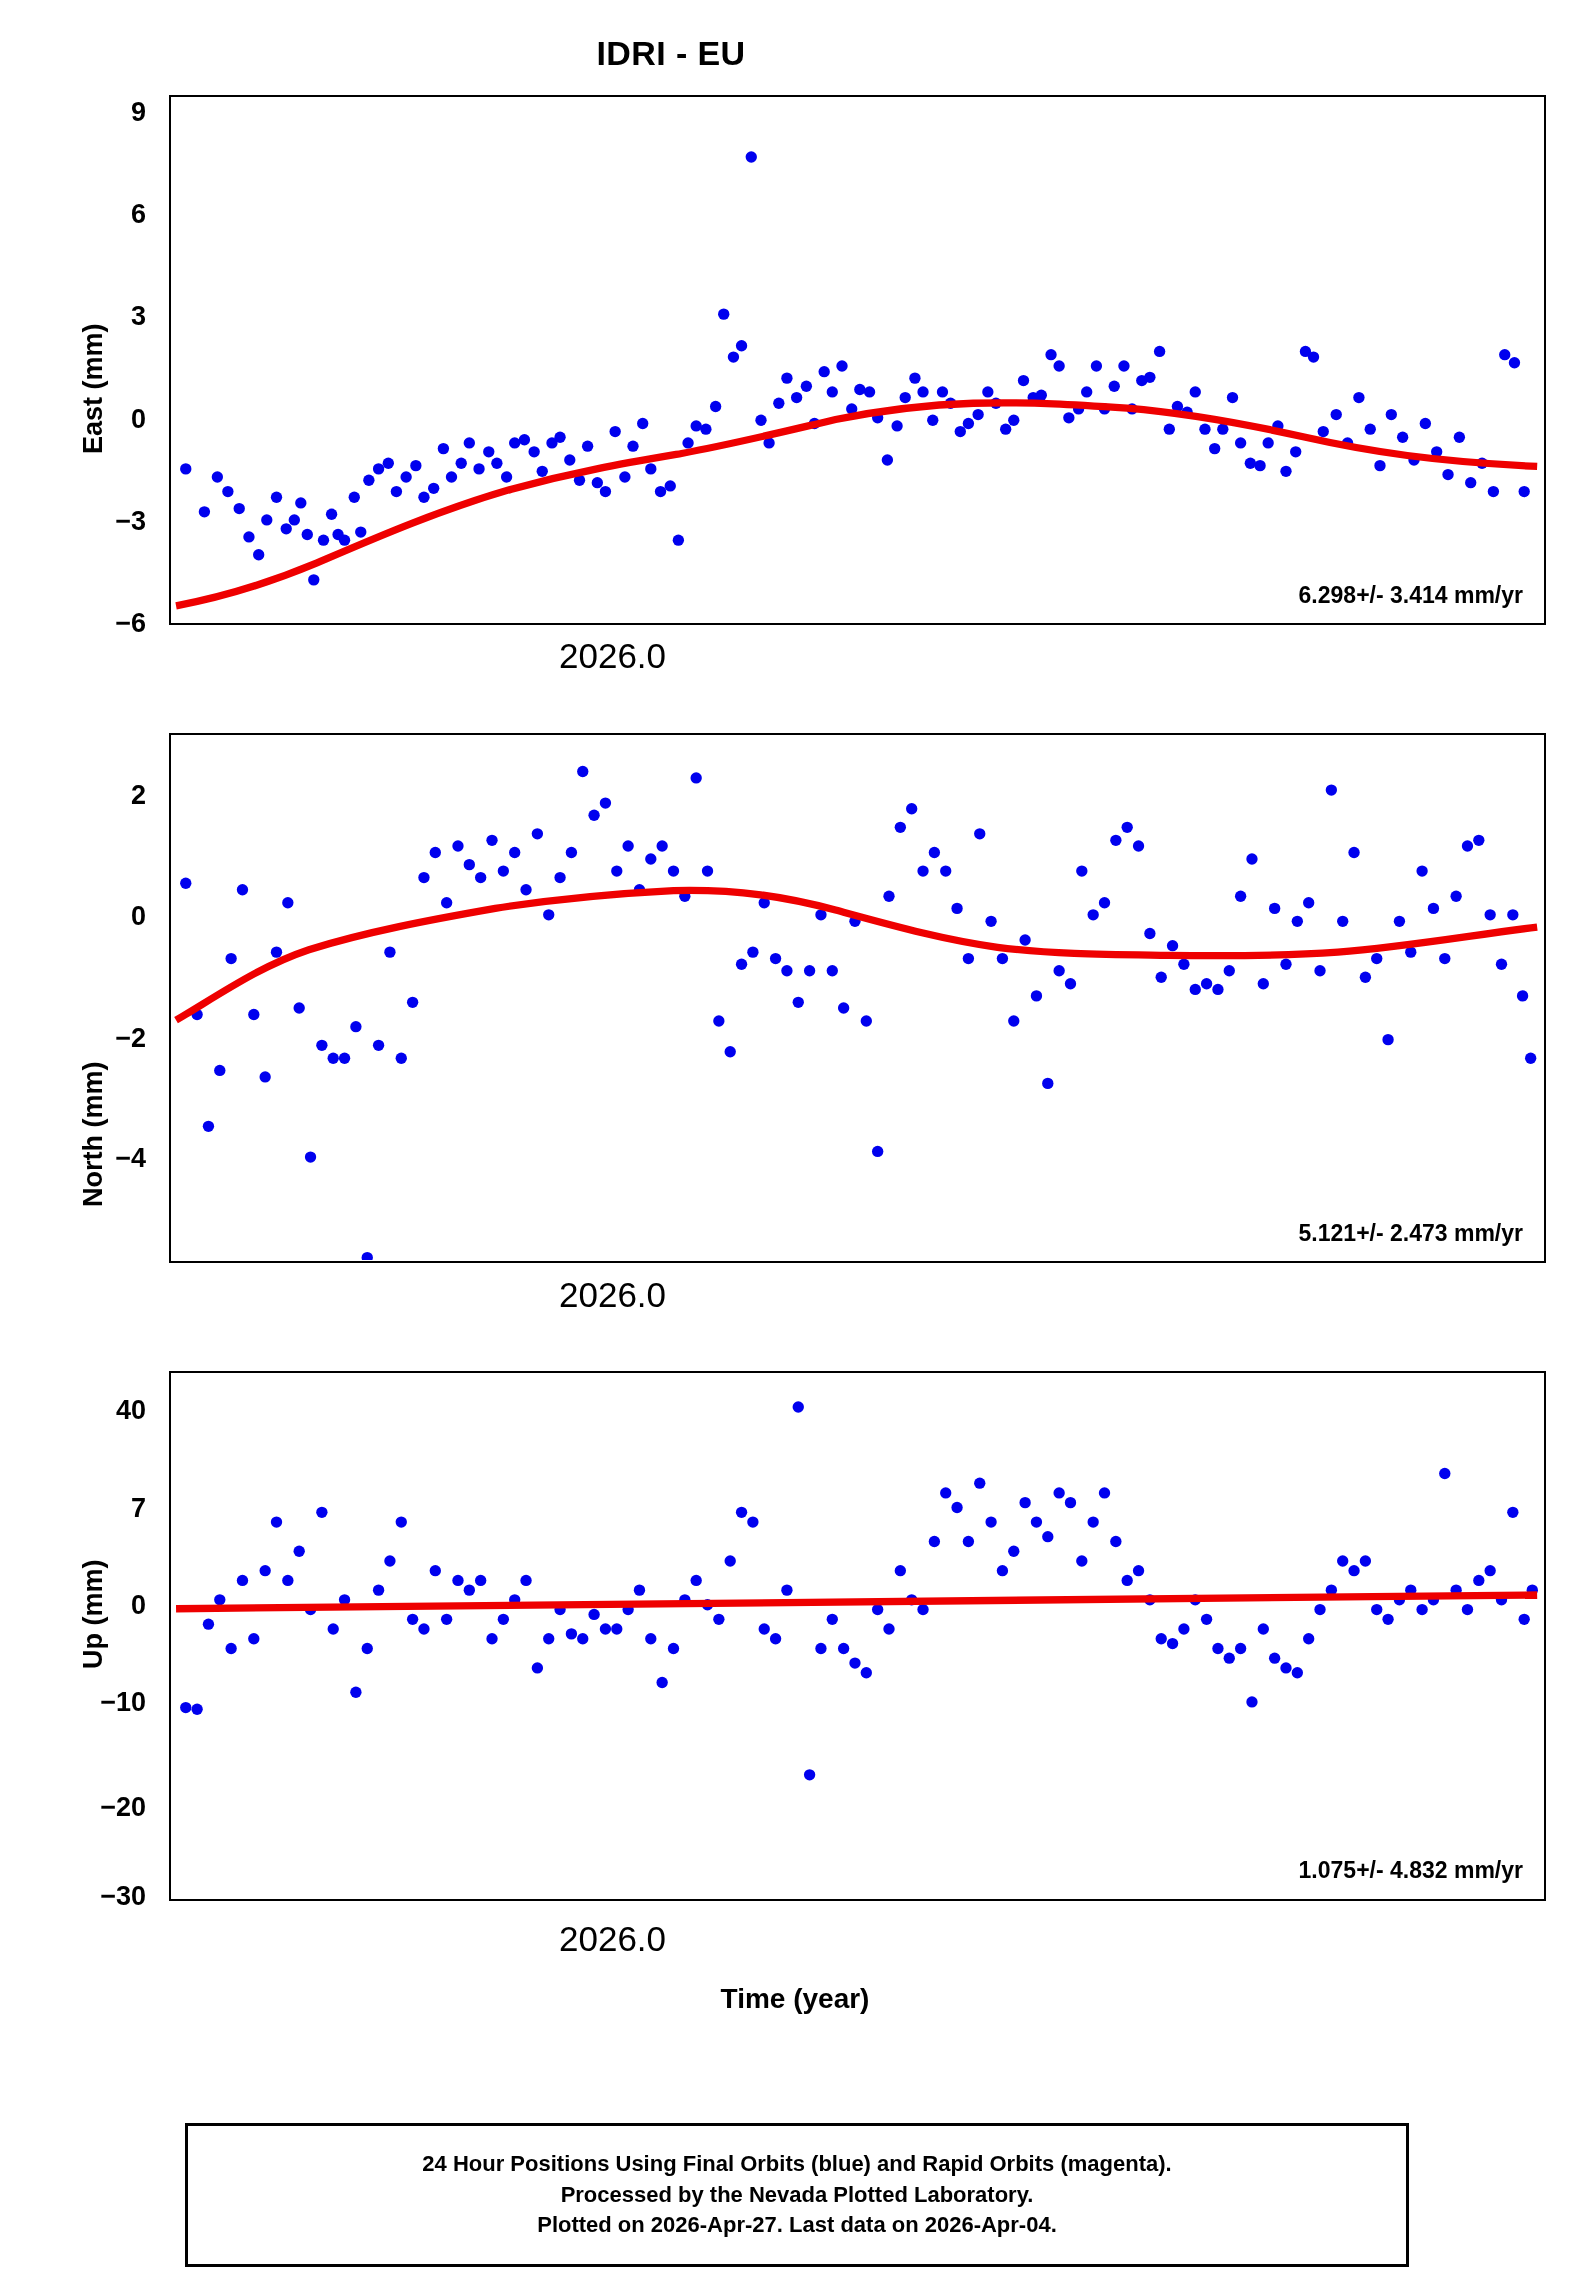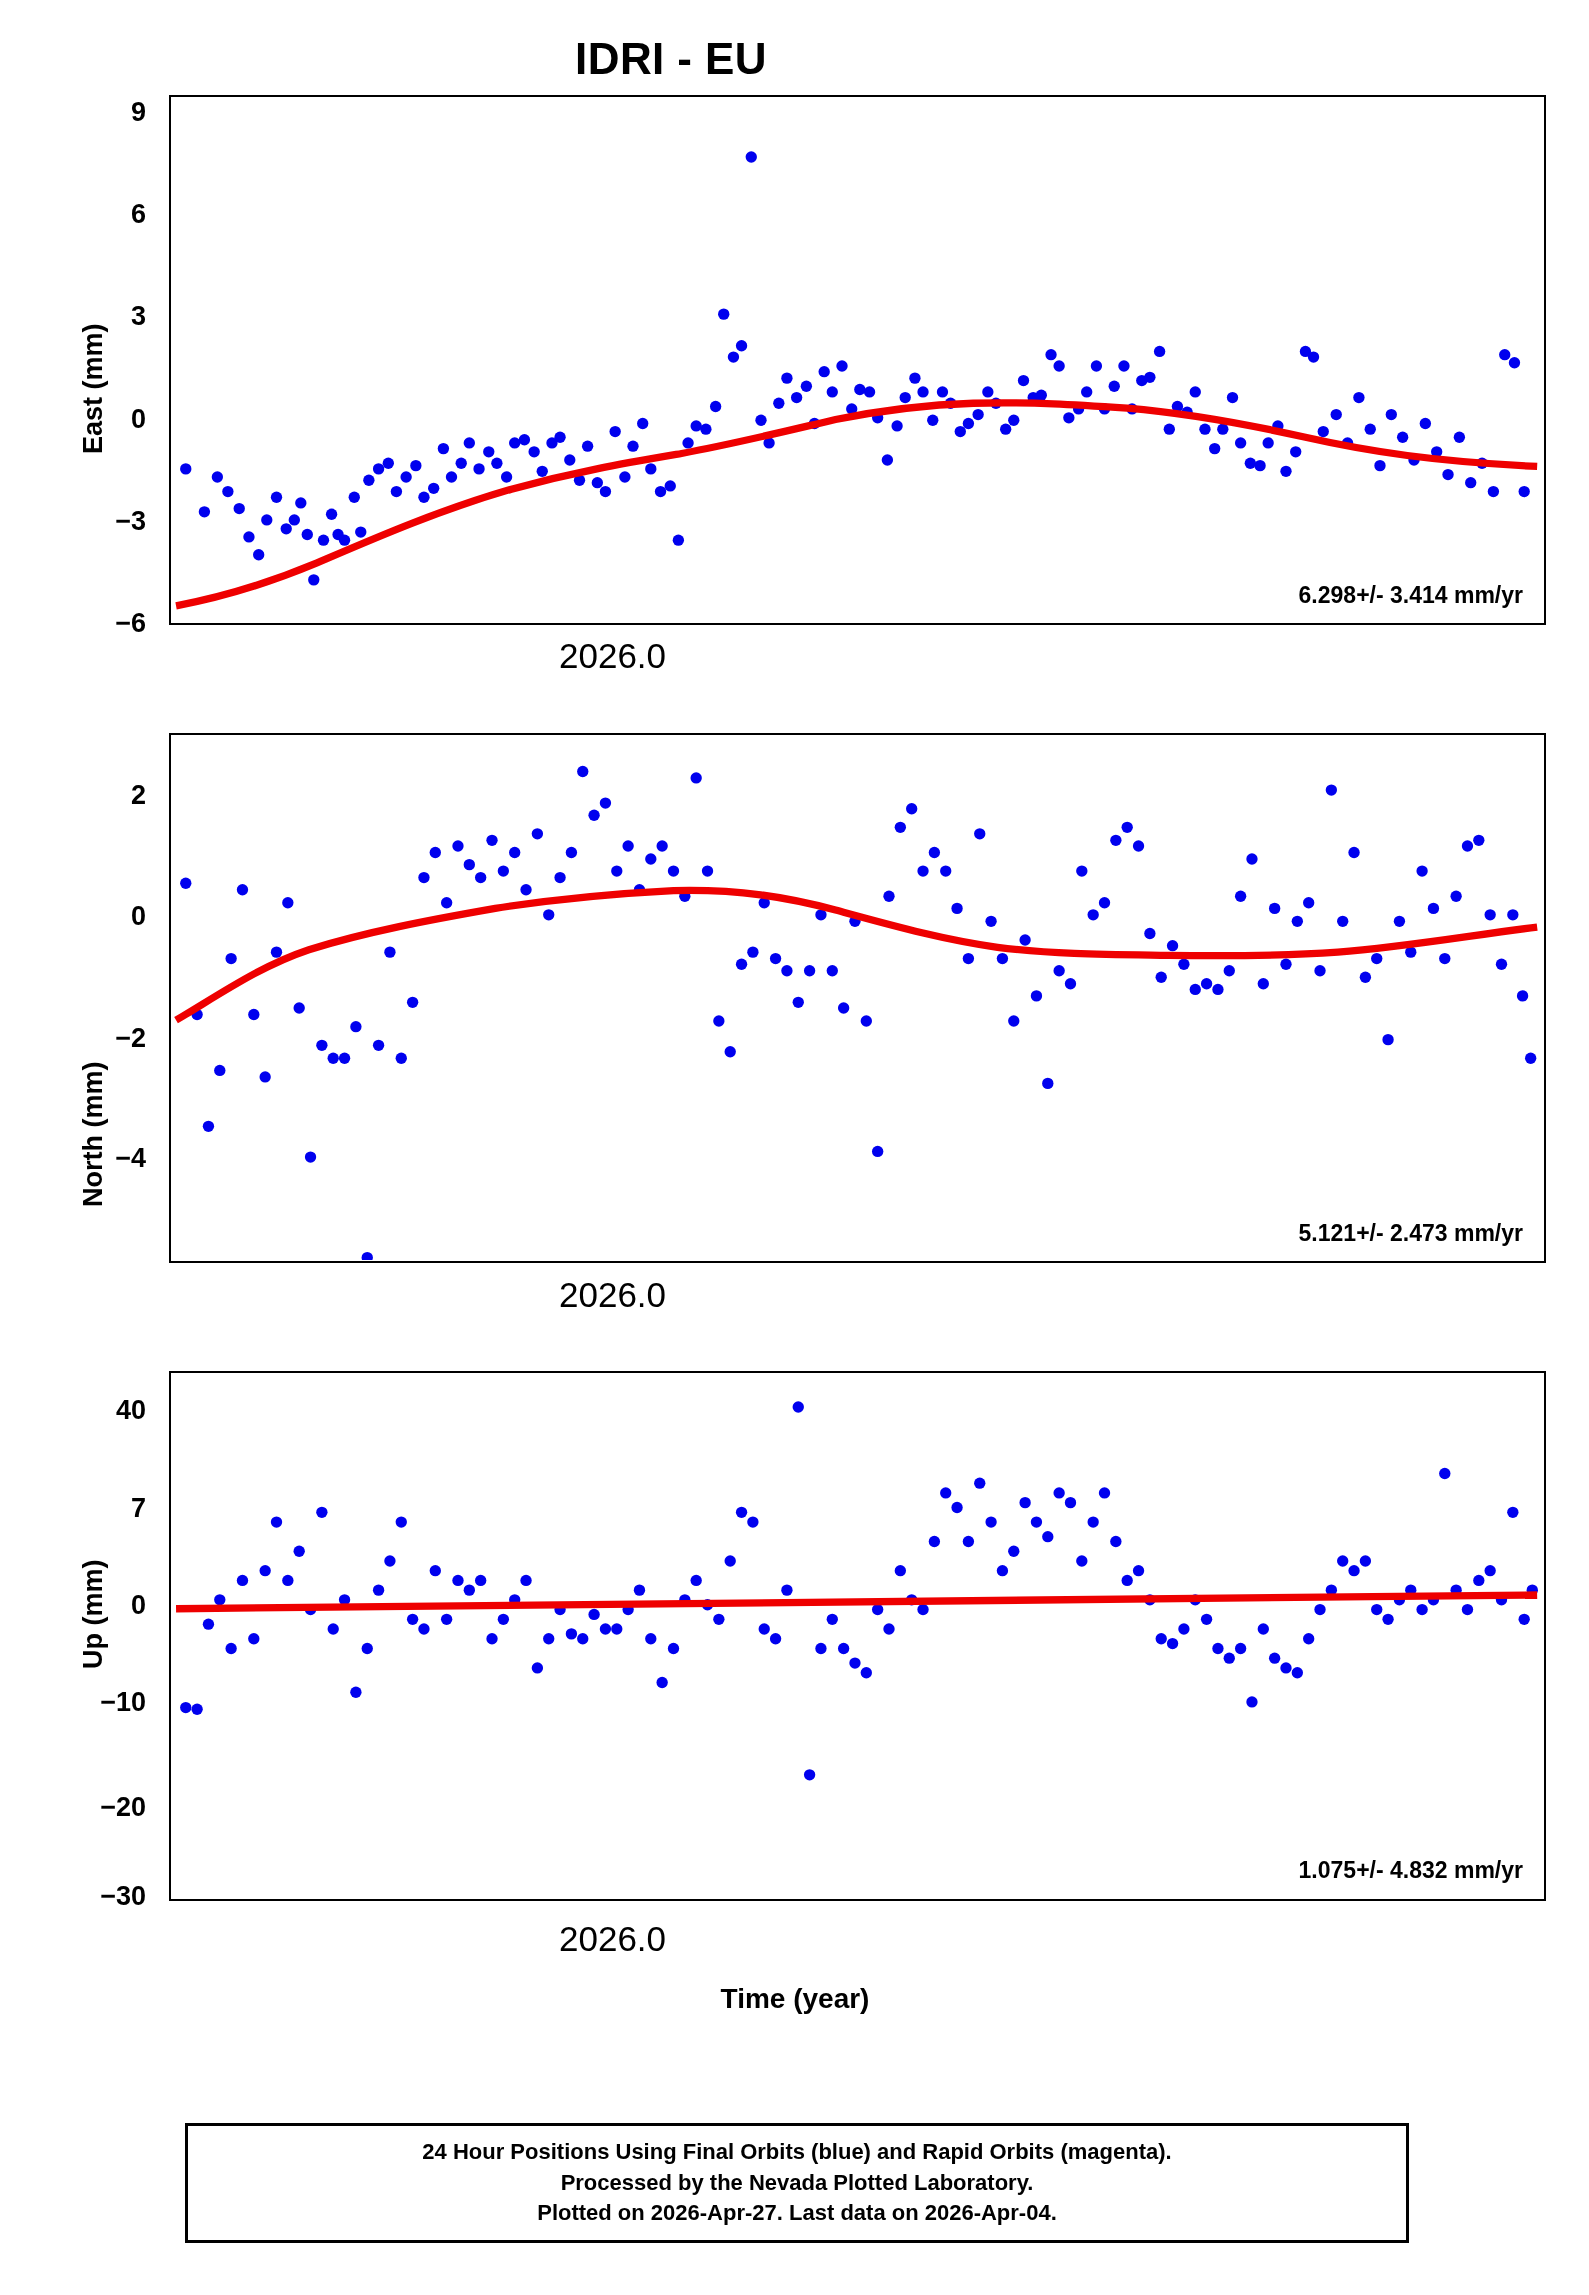--- a/index.html
+++ b/index.html
@@ -1,20 +1,20 @@
 <!DOCTYPE html>
 <html style="font-size:13px"><head>
 <meta charset="utf-8">
 <style>
   html,body{margin:0;padding:0;background:#ffffff;}
   body{width:1590px;height:2295px;font-family:"Liberation Sans",sans-serif;color:#000;}
   .page{position:relative;width:1590px;height:2295px;}
   .title{
     position:absolute;top:34px;left:0;width:1342px;text-align:center;
-    font-size:44px;font-weight:bold;letter-spacing:0.4px;
+    font-size:34px;font-weight:bold;letter-spacing:0.4px;
   }
   .panel{position:absolute;}
   .plotbox{
     position:absolute;border:2.4px solid #000;background:#fff;box-sizing:border-box;
   }
   svg{display:block;}
   .ylabel{
     position:absolute;font-size:27px;font-weight:bold;
     transform-origin:left top;transform:rotate(-90deg);white-space:nowrap;
   }
@@ -27,21 +27,21 @@
     white-space:nowrap;width:243px;
   }
   .rate{
     position:absolute;font-size:23px;font-weight:bold;white-space:nowrap;
     text-align:right;
   }
   .xaxis-title{
     position:absolute;font-size:28px;font-weight:bold;text-align:center;width:1590px;left:0;
   }
   .footer{
-    position:absolute;left:185px;top:2123px;width:1224px;height:120px;
+    position:absolute;left:185px;top:2123px;width:1224px;height:144px;
     border:3.2px solid #000;box-sizing:border-box;background:#fff;
     display:flex;flex-direction:column;align-items:center;justify-content:center;
   }
   .footer div{font-size:22px;font-weight:bold;line-height:1.38;text-align:center;}
 </style>
 </head>
 <body>
 
 <div class="page">
 

